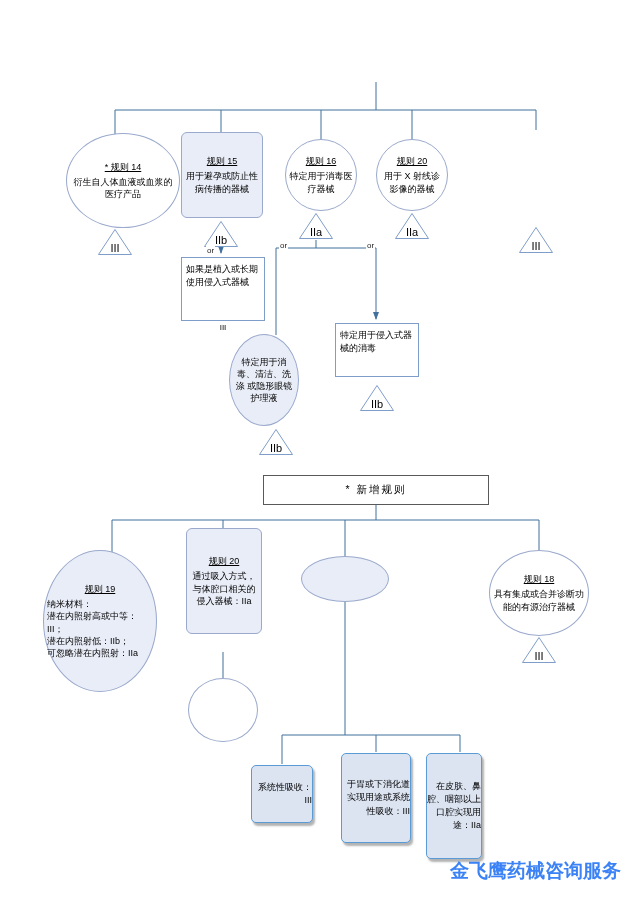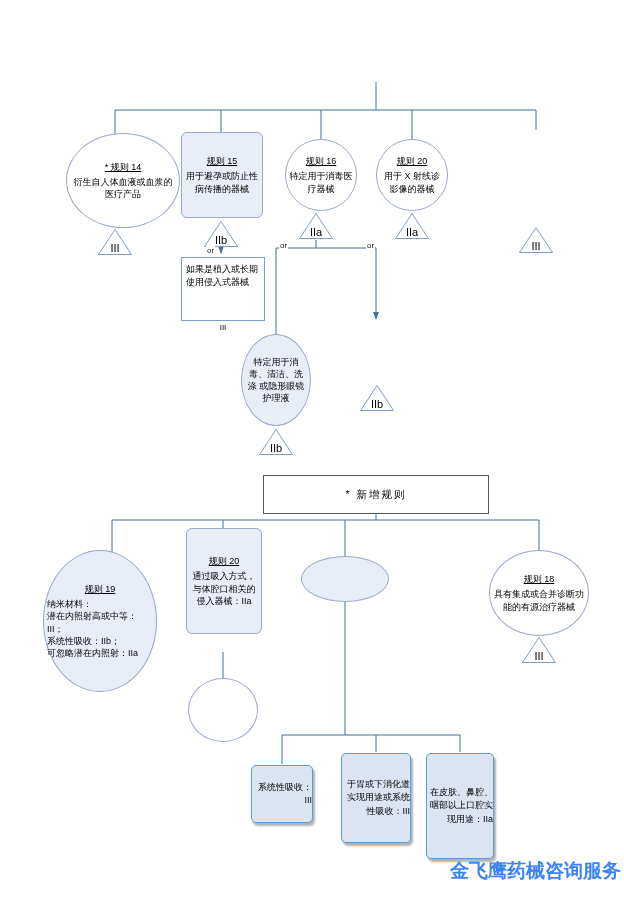--- a/index.html
+++ b/index.html
@@ -109,30 +109,33 @@
   </div>
   <div class="tri" style="left:298px;top:212px">
     <svg width="36" height="28">
         <polygon points="18,1.5 34.5,26.5 1.5,26.5"></polygon>
       </svg>
     <span class="tri-label">IIa</span>
   </div>
   <span class="or-label" style="left:279px;top:241px">or</span>
   <span class="or-label" style="left:366px;top:241px">or</span>
 
-  <div class="node ellipse tint" style="left:241px;top:334px;width:70px;height:92px">
+  <div class="node ellipse tint" style="left:229px;top:334px;width:70px;height:92px">
     <div>特定用于消毒、清洁、洗涤 或隐形眼镜护理液</div>
   </div>
   <div class="tri" style="left:258px;top:428px">
     <svg width="36" height="28">
         <polygon points="18,1.5 34.5,26.5 1.5,26.5"></polygon>
       </svg>
     <span class="tri-label">IIb</span>
   </div>
 
+  <div class="rect" style="left:335px;top:323px;width:84px;height:54px">
+    <span>特定用于侵入式器械的消毒</span>
+  </div>
   <div class="tri" style="left:359px;top:384px">
     <svg width="36" height="28">
         <polygon points="18,1.5 34.5,26.5 1.5,26.5"></polygon>
       </svg>
     <span class="tri-label">IIb</span>
   </div>
 
   <div class="node ellipse" style="left:376px;top:139px;width:72px;height:72px">
     <div class="rule-title">规则 20</div>
     <div>用于 X 射线诊影像的器械</div>
@@ -144,29 +147,29 @@
     <span class="tri-label">IIa</span>
   </div>
 
   <div class="tri" style="left:518px;top:226px">
     <svg width="36" height="28">
         <polygon points="18,1.5 34.5,26.5 1.5,26.5"></polygon>
       </svg>
     <span class="tri-label">III</span>
   </div>
 
-  <div class="section-box" style="left:263px;top:475px;width:226px;height:39px">
+  <div class="section-box" style="left:263px;top:475px;width:226px;height:30px">
     <span>* 新增规则</span>
   </div>
 
   <div class="node ellipse tint" style="left:43px;top:550px;width:114px;height:142px">
     <div class="rule-title">规则 19</div>
     <div class="pre left">纳米材料：
 潜在内照射高或中等：III；
-系统性吸收：IIb；
+潜在内照射低：IIb；
 可忽略潜在内照射：IIa</div>
   </div>
 
   <div class="node rounded tint" style="left:186px;top:528px;width:76px;height:106px">
     <div class="rule-title">规则 20</div>
     <div>通过吸入方式，与体腔口相关的侵入器械：IIa</div>
   </div>
   <div class="node ellipse" style="left:188px;top:678px;width:70px;height:64px"></div>
 
   <div class="node ellipse tint" style="left:301px;top:556px;width:88px;height:46px"></div>
@@ -181,19 +184,19 @@
       </svg>
     <span class="tri-label">III</span>
   </div>
 
   <div class="outcome" style="left:251px;top:765px;width:62px;height:58px">
     <span>系统性吸收：III</span>
   </div>
   <div class="outcome" style="left:341px;top:753px;width:70px;height:90px">
     <span>于胃或下消化道实现用途或系统性吸收：III</span>
   </div>
-  <div class="outcome" style="left:426px;top:753px;width:68px;height:106px">
+  <div class="outcome" style="left:426px;top:753px;width:56px;height:106px">
     <span>在皮肤、鼻腔、咽部以上口腔实现用途：IIa</span>
   </div>
 
   <div class="watermark" style="left:450px;top:858px">金飞鹰药械咨询服务</div>
 
 </div>
 
 </body></html>

